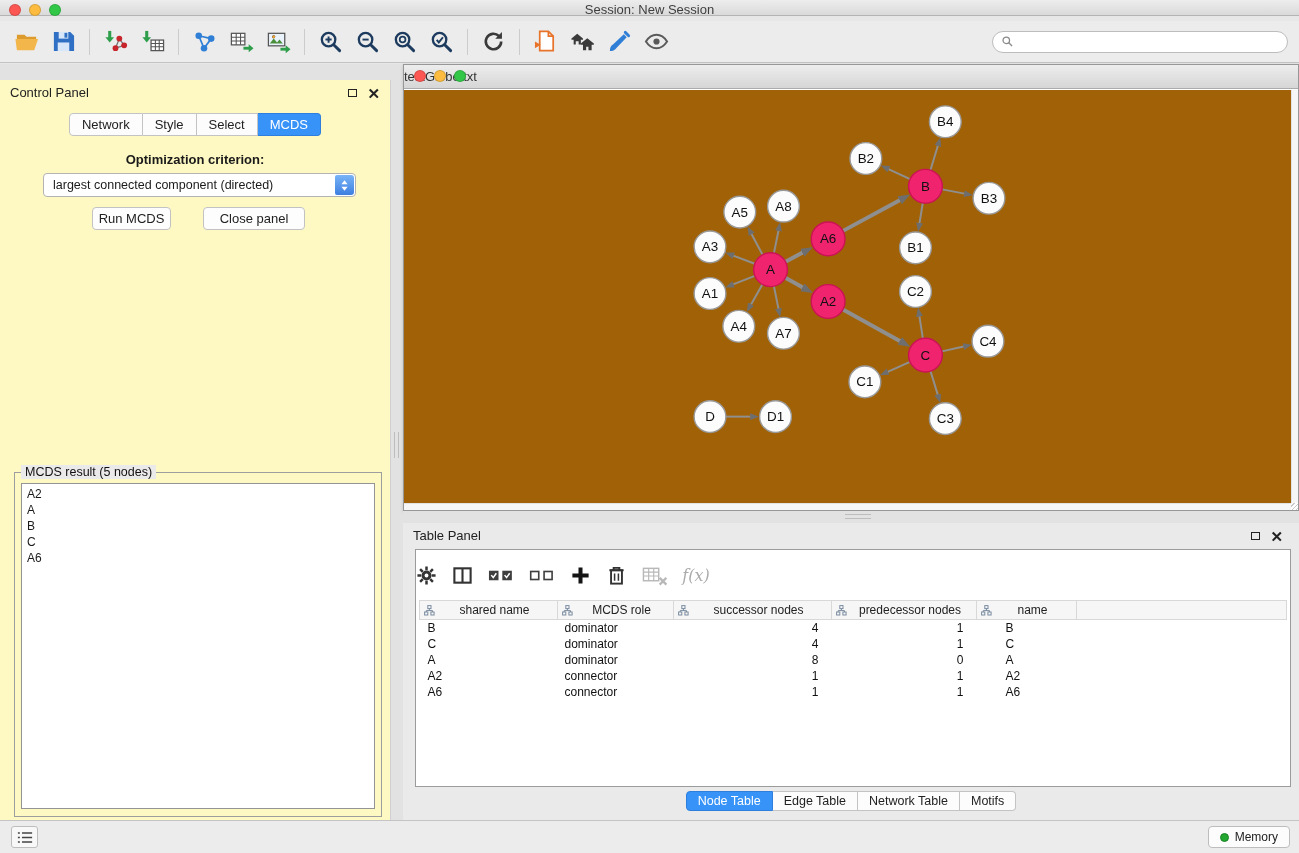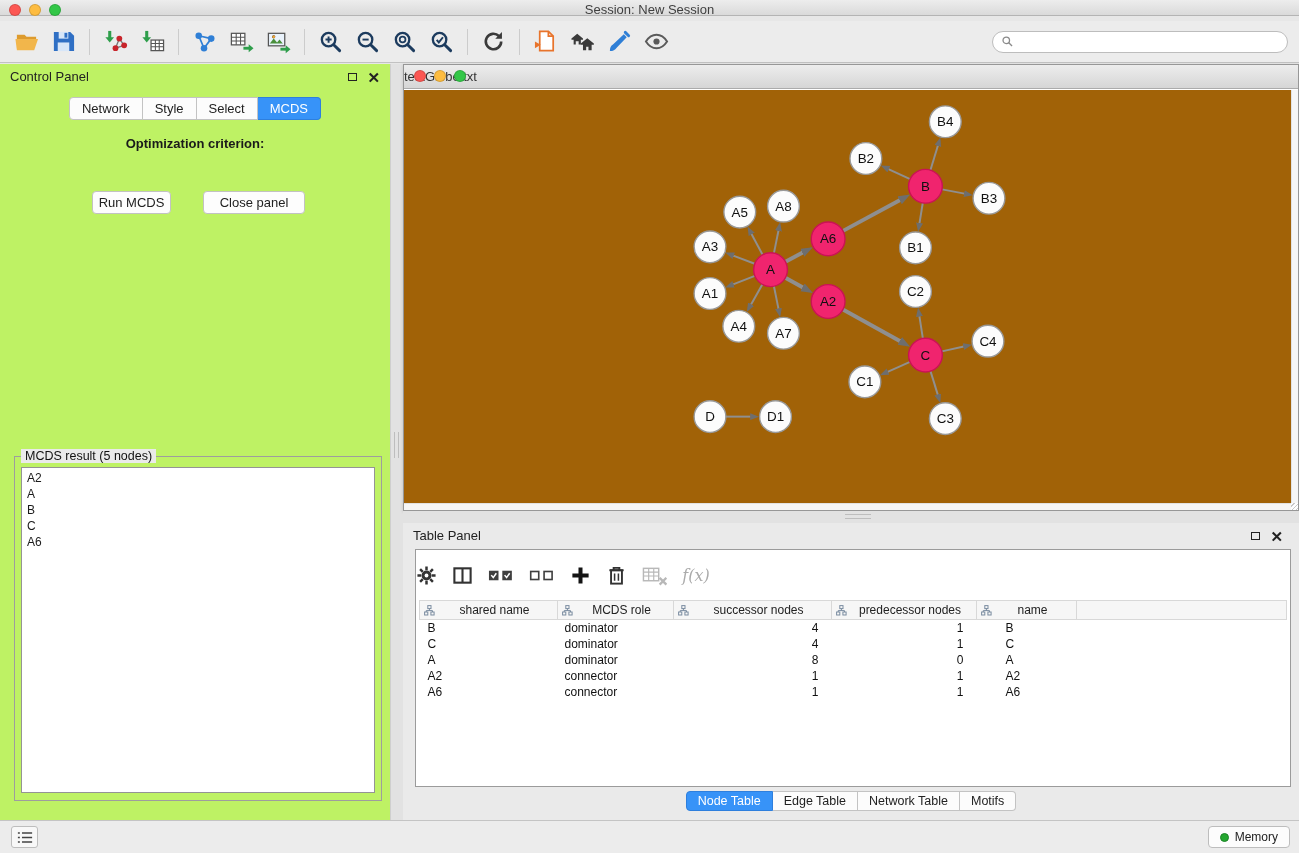--- a/index.html
+++ b/index.html
@@ -22,21 +22,21 @@
   .tb-btn{width:37px;height:34px;display:flex;align-items:center;justify-content:center;border-radius:4px;}
   .tb-ic{display:flex;} .tb-ic svg{width:25px;height:25px;}
   .tb-sep{width:1px;height:26px;background:#CCCCCC;margin:0 7px;}
   .search-box{margin-left:auto;margin-right:11px;width:296px;height:22px;border:1px solid #BDBDBD;
               border-radius:11px;background:#fff;display:flex;align-items:center;padding:0 8px;gap:5px;}
   .search-box svg{width:13px;height:13px;flex:0 0 auto;}
   .search-box input{border:none;outline:none;flex:1;font-size:12px;background:transparent;}
 
   
   .content{position:absolute;top:64px;left:0;right:0;bottom:33px;background:#E2E2E2;}
-  .control-panel{position:absolute;left:0;top:0;width:391px;height:100%;background:#bef264;border-right:1px solid #CFCFCF;}
+  .control-panel{position:absolute;left:0;top:16px;width:391px;height:100%;background:#fef9c3;border-right:1px solid #CFCFCF;}
   .v-split{position:absolute;left:391px;top:0;width:12px;height:100%;background:#E2E2E2;}
   .v-grip{position:absolute;left:3px;top:368px;width:5px;height:26px;
           border-left:1px solid #BDBDBD;border-right:1px solid #BDBDBD;}
   .right-col{position:absolute;left:403px;top:0;right:0;height:100%;}
 
   
   .panel-hd{position:relative;height:26px;line-height:26px;padding-left:10px;font-size:13px;color:#222;}
   .hd-ctrls{position:absolute;right:10px;top:0;height:100%;display:flex;align-items:center;gap:10px;}
   .float-box{display:inline-block;width:9px;height:8px;border:1.4px solid #222;}
   .x-btn{font-size:15px;font-weight:bold;color:#222;line-height:1;}
@@ -304,20 +304,29 @@
 
       <div class="cp-tabs seg">
           <div class="seg-tab">Network</div>
           <div class="seg-tab">Style</div>
           <div class="seg-tab">Select</div>
           <div class="seg-tab active">MCDS</div>
         </div>
 
       <div class="cp-optlabel">Optimization criterion:</div>
 
+      <div class="cp-dd">
+        <span>largest connected component (directed)</span>
+        <span class="cp-dd-step">
+          <svg viewBox="0 0 10 14">
+              <path d="M5 1.2L8.4 5.6H1.6z" fill="#fff"></path>
+              <path d="M5 12.8L1.6 8.4h6.8z" fill="#fff"></path>
+            </svg>
+        </span>
+      </div>
 
       <div class="cp-btnrow">
         <button class="cp-btn btn-run">Run MCDS</button>
         <button class="cp-btn btn-close">Close panel</button>
       </div>
 
       <div class="fieldset">
         <span class="fieldset-legend">MCDS result (5 nodes)</span>
         <div class="result-list">
             <div class="result-item">A2</div>

